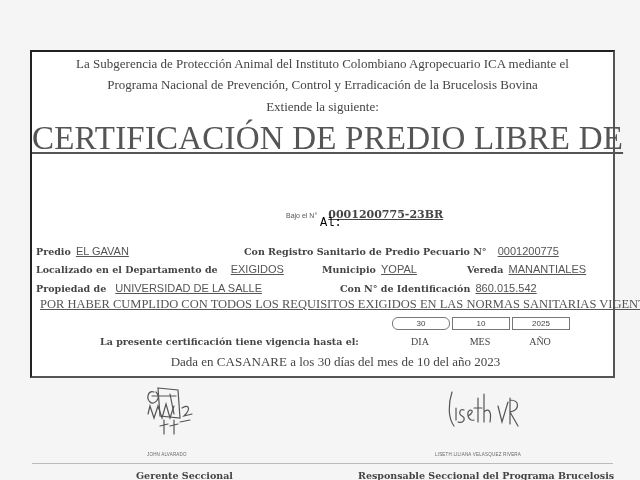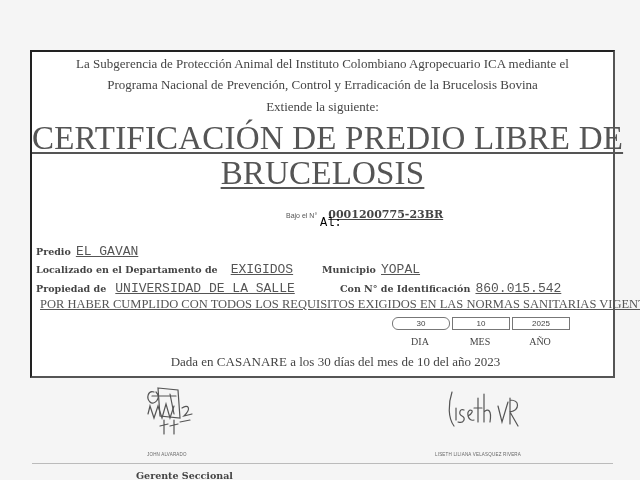--- a/index.html
+++ b/index.html
@@ -17,21 +17,21 @@
   .center { left:0; right:0; text-align:center; }
   .intro { font-family:"Liberation Serif", serif; font-size:13px; color:#444; }
   .title {
     font-family:"Liberation Serif", serif; font-size:33px; color:#555; letter-spacing:0.2px;
   }
   .title span { text-decoration:underline; text-decoration-thickness:2px; text-underline-offset:3px; }
   .bajo-label { font-family:"Liberation Sans", sans-serif; font-size:7px; color:#555; }
   .bajo-val { font-family:"DejaVu Serif", serif; font-size:11px; color:#444; text-decoration:underline; font-weight:bold; }
   .al { font-family:Liberation Mono, monospace; font-size:12px; color:#000000; }
   .lbl { font-family:"DejaVu Serif", serif; font-size:9.5px; font-weight:bold; color:#444; }
-  .val { font-family:Liberation Mono, monospace; font-size:13px; color:#555; text-decoration:underline; }
+  .val { font-family:Liberation Sans, sans-serif; font-size:11px; color:#555; text-decoration:underline; }
   .banner { font-family:"Liberation Serif", serif; font-size:12.5px; color:#555; text-decoration:underline; }
   .datebox {
     position:absolute; width:56px; height:11px; border:1px solid #777; font-family:"Liberation Sans", sans-serif;
     font-size:8px; text-align:center; line-height:11px; color:#444; background:#fff;
   }
   .datelbl { font-family:"Liberation Serif", serif; font-size:10px; color:#444; width:60px; text-align:center; }
   .dada { font-family:"Liberation Serif", serif; font-size:13px; color:#444;padding-left:26px; }
   .signame { font-family:"Liberation Sans", sans-serif; font-size:4.5px; color:#666; letter-spacing:0.2px; }
   .sigrole { font-family:"DejaVu Serif", serif; font-size:9.5px; color:#444; font-weight:bold; }
   .divider { position:absolute; left:0; right:0; top:411px; height:1px; background:#bbb; }
@@ -40,57 +40,65 @@
 </head>
 <body>
 
 <div class="cert">
 
   <div class="abs center intro" style="top:4px;">La Subgerencia de Protección Animal del Instituto Colombiano Agropecuario ICA mediante el</div>
   <div class="abs center intro" style="top:25px;">Programa Nacional de Prevención, Control y Erradicación de la Brucelosis Bovina</div>
   <div class="abs center intro" style="top:47px;">Extiende la siguiente:</div>
 
   <div class="abs center title" style="top:68px;"><span>CERTIFICACIÓN DE PREDIO LIBRE DE</span></div>
-  <div class="abs center title" style="top:103px;"><span>BRUCELOSIS</span></div>
 
   <div class="abs" style="left:254px; top:151px;">
     <span class="bajo-label">Bajo el N°</span>
     <span class="bajo-val" style="margin-left:6px;">0001200775-23BR</span>
   </div>
   <div class="abs al" style="left:288px; top:164px;">Al:</div>
 
   <div class="abs" style="left:4px; top:188px;">
     <span class="lbl">Predio</span>
     <span class="val">EL GAVAN</span>
   </div>
+  <div class="abs" style="left:212px; top:188px;">
+    <span class="lbl">Con Registro Sanitario de Predio Pecuario N°</span>
+    <span class="val" style="margin-left:6px;">0001200775</span>
+  </div>
 
   <div class="abs" style="left:4px; top:206px;">
     <span class="lbl">Localizado en el Departamento de</span>
     <span class="val" style="margin-left:8px;">EXIGIDOS</span>
   </div>
   <div class="abs" style="left:290px; top:206px;">
     <span class="lbl">Municipio</span>
     <span class="val">YOPAL</span>
+  </div>
+  <div class="abs" style="left:435px; top:206px;">
+    <span class="lbl">Vereda</span>
+    <span class="val">MANANTIALES</span>
   </div>
 
   <div class="abs" style="left:4px; top:225px;">
     <span class="lbl">Propiedad de</span>
     <span class="val" style="margin-left:4px;">UNIVERSIDAD DE LA SALLE</span>
   </div>
   <div class="abs" style="left:308px; top:225px;">
     <span class="lbl">Con N° de Identificación</span>
     <span class="val">860.015.542</span>
   </div>
 
   <div class="abs banner" style="left:8px; top:245px;">POR HABER CUMPLIDO CON TODOS LOS REQUISITOS EXIGIDOS EN LAS NORMAS SANITARIAS VIGENTES</div>
 
   <div class="datebox" style="left:360px; top:265px;border-radius:6px;">30</div>
   <div class="datebox" style="left:420px; top:265px;">10</div>
   <div class="datebox" style="left:480px; top:265px;">2025</div>
 
+  <div class="abs lbl" style="left:68px; top:284px;">La presente certificación tiene vigencia hasta el:</div>
   <div class="abs datelbl" style="left:358px; top:284px;text-align:center;">DIA</div>
   <div class="abs datelbl" style="left:418px; top:284px;">MES</div>
   <div class="abs datelbl" style="left:478px; top:284px;">AÑO</div>
 
   <div class="abs center dada" style="top:302px;">Dada en CASANARE a los 30 días del mes de 10 del año 2023</div>
 
   <svg class="abs" style="left:108px; top:332px;" width="80" height="56" viewBox="0 0 80 56">
     <g fill="none" stroke="#555" stroke-width="1.2" stroke-linecap="round">
       <path d="M14 8 C8 6 6 14 10 18 C14 22 22 14 16 8"></path>
       <path d="M18 4 L38 6 L40 34 L20 32 Z"></path>
@@ -115,15 +123,16 @@
       <path d="M44 8 L44 36 M44 26 C48 22 52 24 50 36"></path>
       <path d="M58 20 L62 36 L68 16"></path>
       <path d="M70 12 L70 38 M70 14 C80 14 80 24 70 26 L78 40"></path>
     </g>
   </svg>
   <div class="abs signame" style="left:403px; top:400px;">LISETH LILIANA VELASQUEZ RIVERA</div>
 
   <div class="divider"></div>
 
   <div class="abs sigrole" style="left:104px; top:418px;">Gerente Seccional</div>
+  <div class="abs sigrole" style="left:326px; top:418px;">Responsable Seccional del Programa Brucelosis</div>
 
   <div class="abs foot" style="left:531px; top:435px;">FORMA 3-000 · VERSION 01</div>
 </div>
 
 </body></html>

